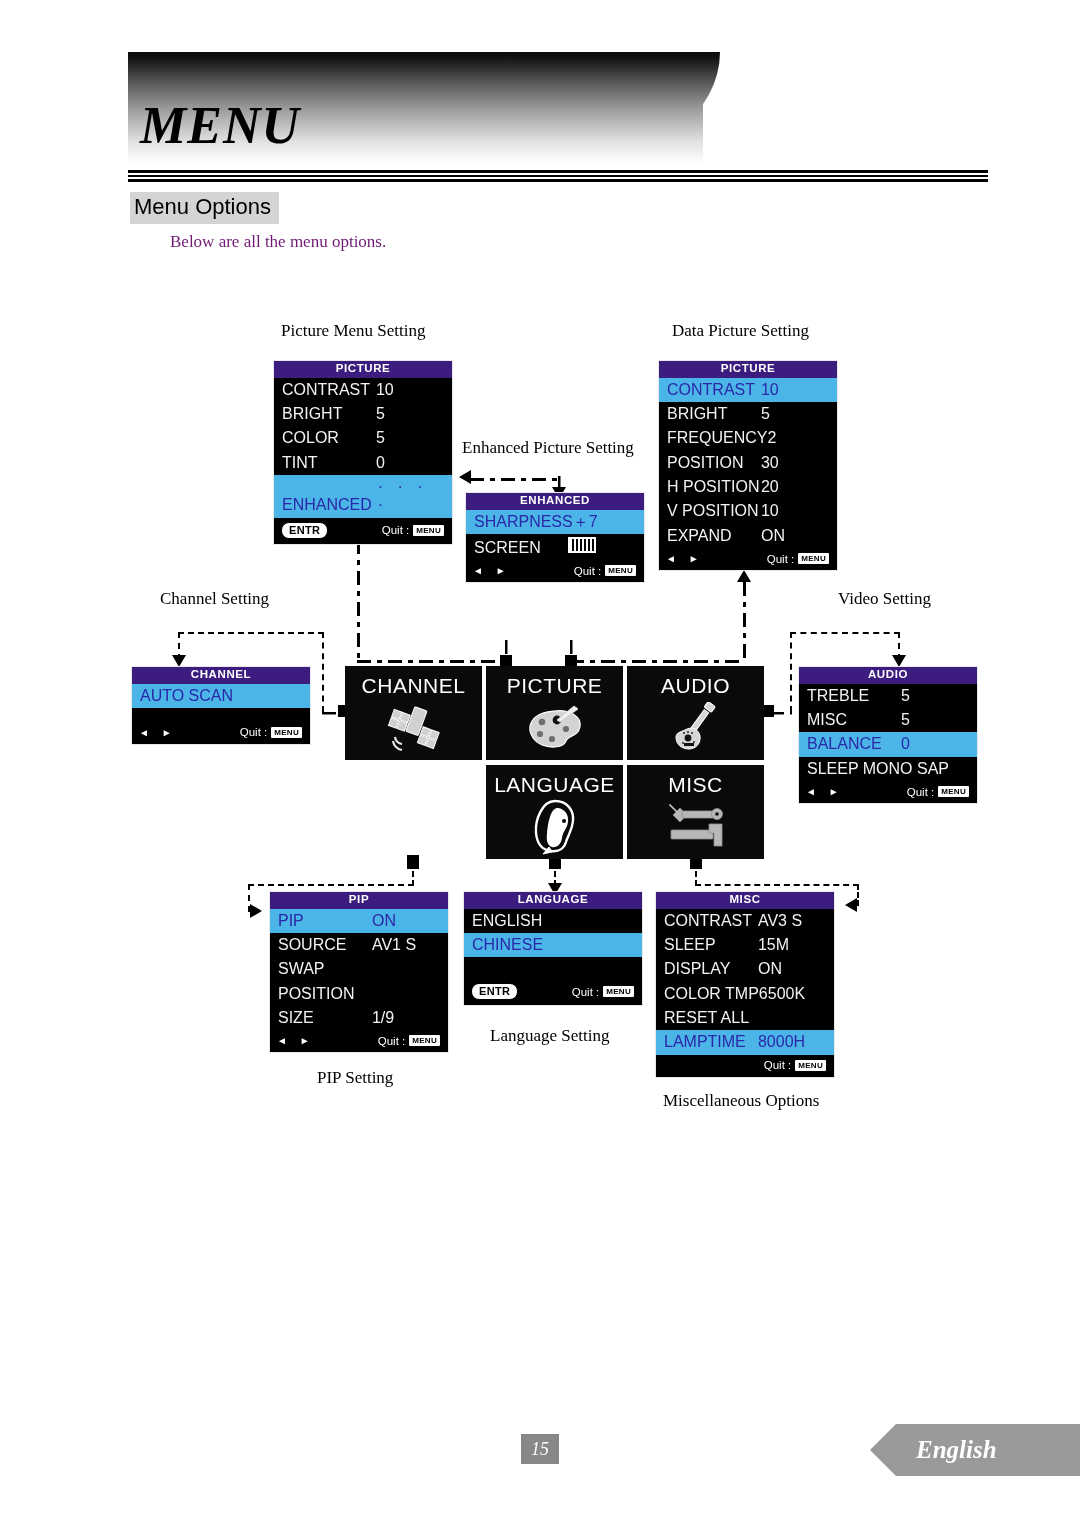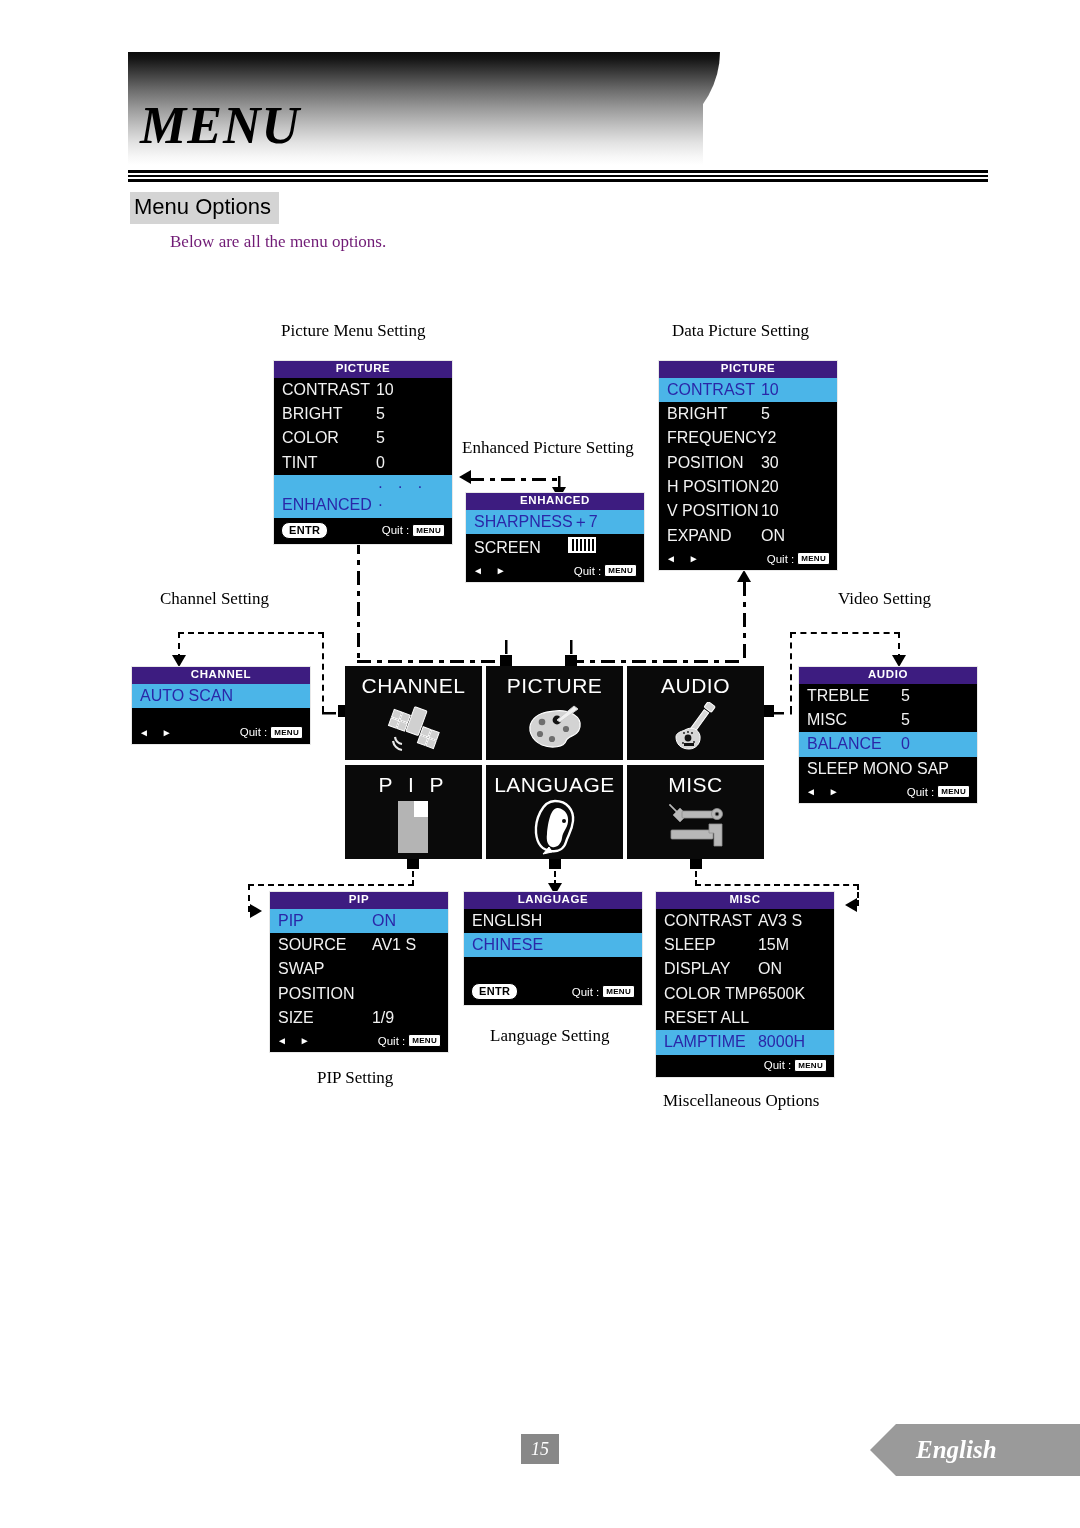--- a/index.html
+++ b/index.html
@@ -397,29 +397,20 @@
           <circle cx="15" cy="31" r="0.9"></circle>
             <circle cx="19" cy="30" r="0.9"></circle>
             <circle cx="23" cy="31" r="0.9"></circle>
           <circle cx="14" cy="41" r="0.9"></circle>
             <circle cx="25" cy="40" r="0.9"></circle>
         </g>
       </svg>
     </div>
   </div>
 
-  <div class="tile" style="left:345px;top:765px;width:137px;height:94px;">
-    <div class="tlabel sp">P I P</div>
-    <div class="ticon">
-      <svg width="46" height="58" viewBox="0 0 46 58">
-        <rect x="7" y="3" width="30" height="52" fill="#b4b4b4"></rect>
-        <rect x="23" y="3" width="14" height="16" fill="#ffffff"></rect>
-      </svg>
-    </div>
-  </div>
 
   <div class="tile" style="left:486px;top:765px;width:137px;height:94px;">
     <div class="tlabel">LANGUAGE</div>
     <div class="ticon">
       <svg width="54" height="58" viewBox="0 0 54 58">
         <path d="M27 3 C39 3 46 12 45 23 C44 33 40 37 38 44 C36 51 30 54 23 53 C14 52 9 45 8 35 C7 22 14 3 27 3 Z" fill="none" stroke="#ffffff" stroke-width="2.4"></path>
         <path d="M30 10 C37 11 41 17 40 24 C39 31 35 33 34 40 C33 47 28 50 24 49 C20 48 18 43 19 36 C20 24 23 9 30 10 Z" fill="#ffffff"></path>
         <circle cx="36" cy="23" r="2" fill="#0a0a0a"></circle>
         <path d="M21 49 L15 56 L24 54 Z" fill="#ffffff" stroke="#ffffff" stroke-width="1"></path>
       </svg>

